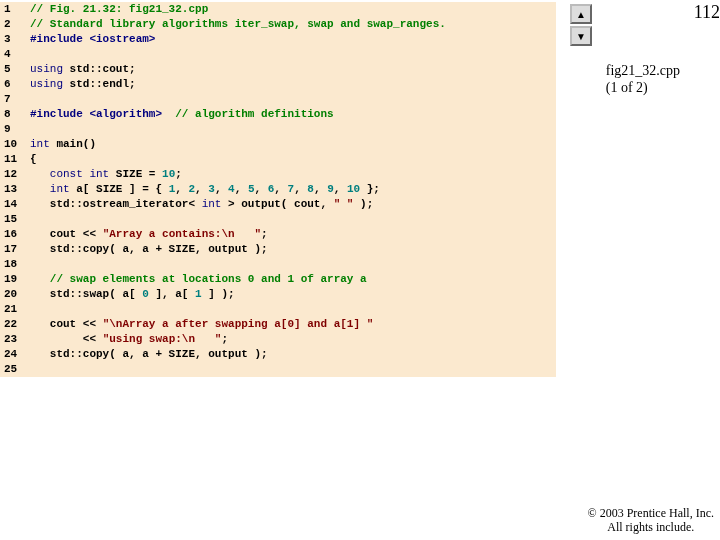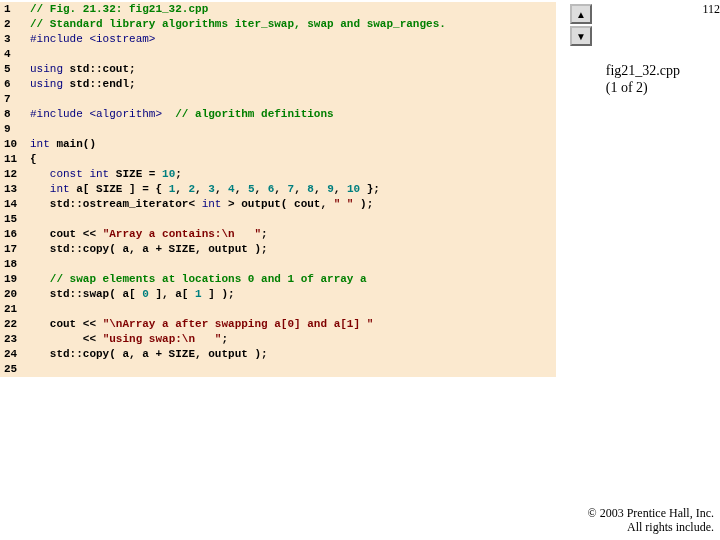--- a/index.html
+++ b/index.html
@@ -38,21 +38,21 @@
     color: #000;
     font-weight: bold;
     background: transparent;
     flex: 0 0 26px;
   }
   .code {
     flex: 1;
     color: #000;
   }
   .code .c { color: #007f00; text-align: right; }       
-  .code .pp { color: #00007f; font-weight: normal; margin-top: 41px; } 
+  .code .pp { color: #00007f; font-weight: bold; margin-top: 41px; } 
   .code .kw { color: #00007f; font-weight: normal; } 
   .code .nm { color: #007f7f; }      
   .code .st { color: #7f0000; }      
   .code b { font-weight: bold; }
 
   .nav-btns {
     position: absolute;
     right: 128px;
     top: 4px;
   }
@@ -74,39 +74,39 @@
     top: 12px;
     font-family: "Times New Roman", serif;
     font-size: 24px;
     color: #000;
   }
   .page-num {
     position: absolute;
     right: 0;
     top: 2px;
     font-family: "Times New Roman", serif;
-    font-size: 12px;
+    font-size: 18px;
   }
   .caption {
     position: absolute;
     right: 40px;
     top: 62px;
     font-family: "Times New Roman", serif;
     font-size: 14px;
     line-height: 17px;
     margin-left: 36px;
   }
 
   .copyright {
     position: absolute;
     right: 6px;
     bottom: 6px;
     font-family: "Times New Roman", serif;
     font-size: 12px;
-    text-align: right;
+    text-align: center;
     line-height: 14px;
   }
 </style>
 </head>
 <body>
 
 <div class="slide">
 
   <div class="code-block" id="code-block"><div class="code-line"><span class="gutter">1</span><span class="code"><b><span class="c">// Fig. 21.32: fig21_32.cpp</span></b></span></div><div class="code-line"><span class="gutter">2</span><span class="code"><b><span class="c">// Standard library algorithms iter_swap, swap and swap_ranges.</span></b></span></div><div class="code-line"><span class="gutter">3</span><span class="code"><b><span class="pp">#include </span><span class="pp">&lt;iostream&gt;</span></b></span></div><div class="code-line"><span class="gutter">4</span><span class="code"><b>&nbsp;</b></span></div><div class="code-line"><span class="gutter">5</span><span class="code"><b><span class="kw">using</span><span> std::cout;</span></b></span></div><div class="code-line"><span class="gutter">6</span><span class="code"><b><span class="kw">using</span><span> std::endl;</span></b></span></div><div class="code-line"><span class="gutter">7</span><span class="code"><b>&nbsp;</b></span></div><div class="code-line"><span class="gutter">8</span><span class="code"><b><span class="pp">#include </span><span class="pp">&lt;algorithm&gt;</span><span>  </span><span class="c">// algorithm definitions</span></b></span></div><div class="code-line"><span class="gutter">9</span><span class="code"><b>&nbsp;</b></span></div><div class="code-line"><span class="gutter">10</span><span class="code"><b><span class="kw">int</span><span> main()</span></b></span></div><div class="code-line"><span class="gutter">11</span><span class="code"><b><span>{</span></b></span></div><div class="code-line"><span class="gutter">12</span><span class="code"><b><span>   </span><span class="kw">const int</span><span> SIZE = </span><span class="nm">10</span><span>;</span></b></span></div><div class="code-line"><span class="gutter">13</span><span class="code"><b><span>   </span><span class="kw">int</span><span> a[ SIZE ] = { </span><span class="nm">1</span><span>, </span><span class="nm">2</span><span>, </span><span class="nm">3</span><span>, </span><span class="nm">4</span><span>, </span><span class="nm">5</span><span>, </span><span class="nm">6</span><span>, </span><span class="nm">7</span><span>, </span><span class="nm">8</span><span>, </span><span class="nm">9</span><span>, </span><span class="nm">10</span><span> };</span></b></span></div><div class="code-line"><span class="gutter">14</span><span class="code"><b><span>   std::ostream_iterator&lt; </span><span class="kw">int</span><span> &gt; output( cout, </span><span class="st">" "</span><span> );</span></b></span></div><div class="code-line"><span class="gutter">15</span><span class="code"><b>&nbsp;</b></span></div><div class="code-line"><span class="gutter">16</span><span class="code"><b><span>   cout &lt;&lt; </span><span class="st">"Array a contains:\n   "</span><span>;</span></b></span></div><div class="code-line"><span class="gutter">17</span><span class="code"><b><span>   std::copy( a, a + SIZE, output );</span></b></span></div><div class="code-line"><span class="gutter">18</span><span class="code"><b>&nbsp;</b></span></div><div class="code-line"><span class="gutter">19</span><span class="code"><b><span>   </span><span class="c">// swap elements at locations 0 and 1 of array a</span></b></span></div><div class="code-line"><span class="gutter">20</span><span class="code"><b><span>   std::swap( a[ </span><span class="nm">0</span><span> ], a[ </span><span class="nm">1</span><span> ] );</span></b></span></div><div class="code-line"><span class="gutter">21</span><span class="code"><b>&nbsp;</b></span></div><div class="code-line"><span class="gutter">22</span><span class="code"><b><span>   cout &lt;&lt; </span><span class="st">"\nArray a after swapping a[0] and a[1] "</span></b></span></div><div class="code-line"><span class="gutter">23</span><span class="code"><b><span>        &lt;&lt; </span><span class="st">"using swap:\n   "</span><span>;</span></b></span></div><div class="code-line"><span class="gutter">24</span><span class="code"><b><span>   std::copy( a, a + SIZE, output );</span></b></span></div><div class="code-line"><span class="gutter">25</span><span class="code"><b>&nbsp;</b></span></div></div>
 

